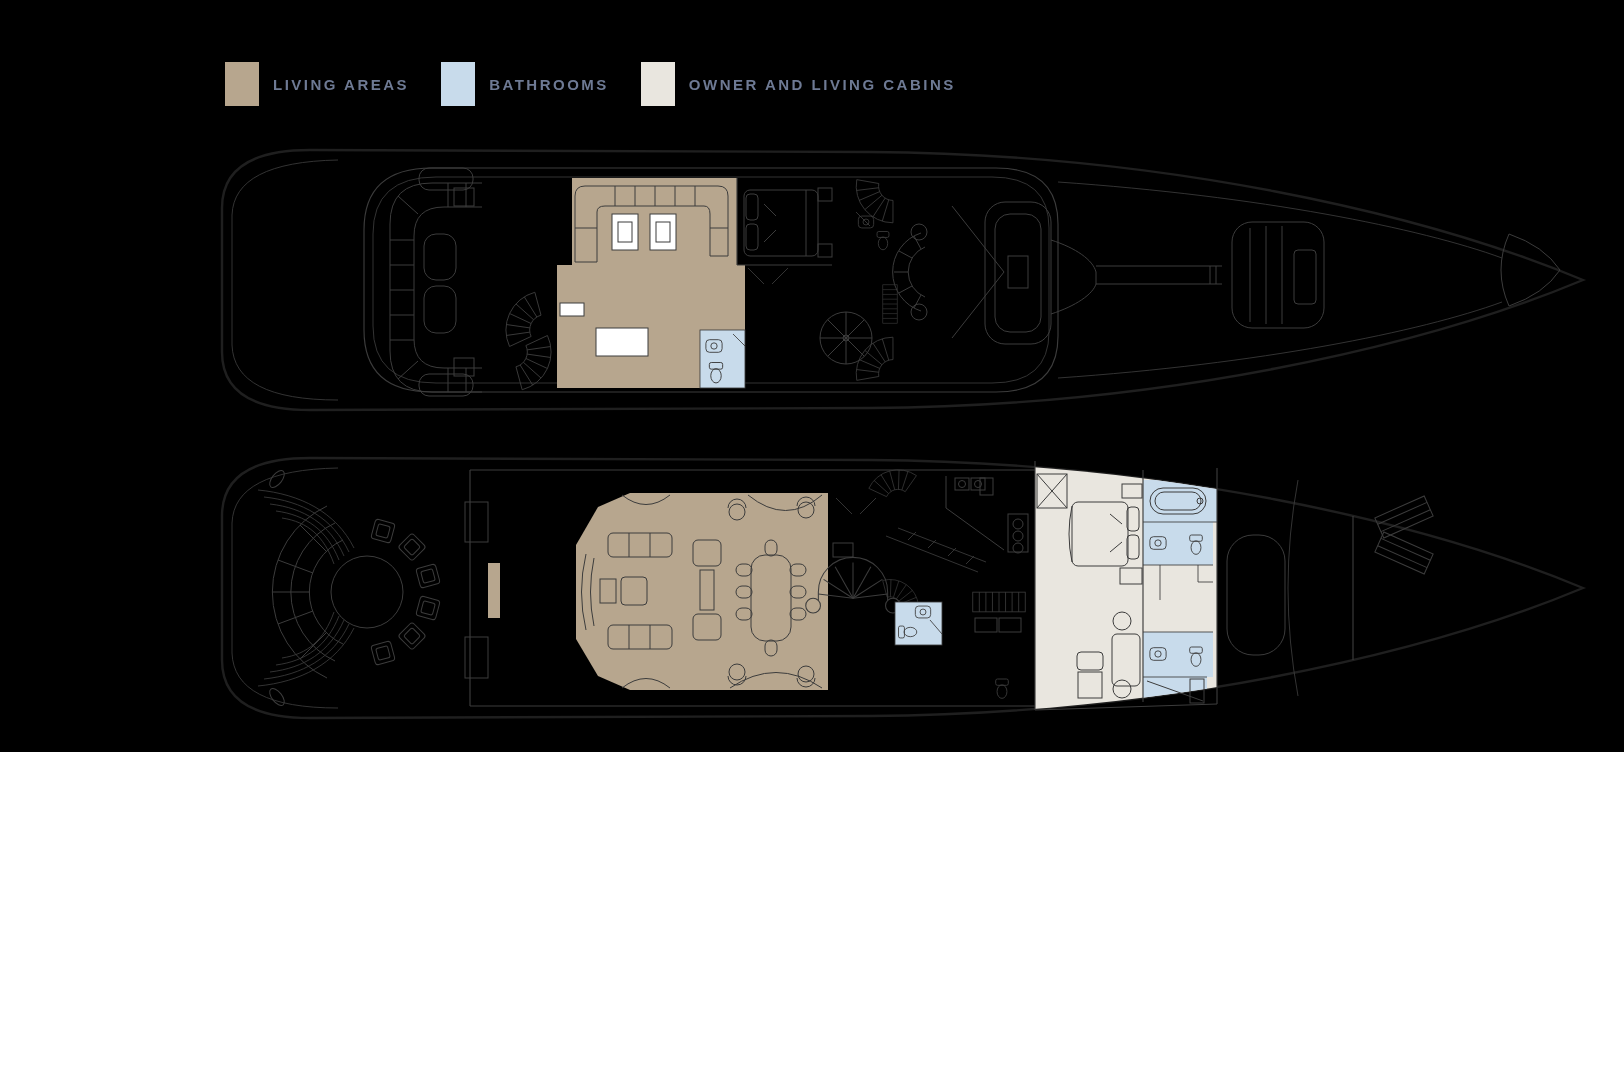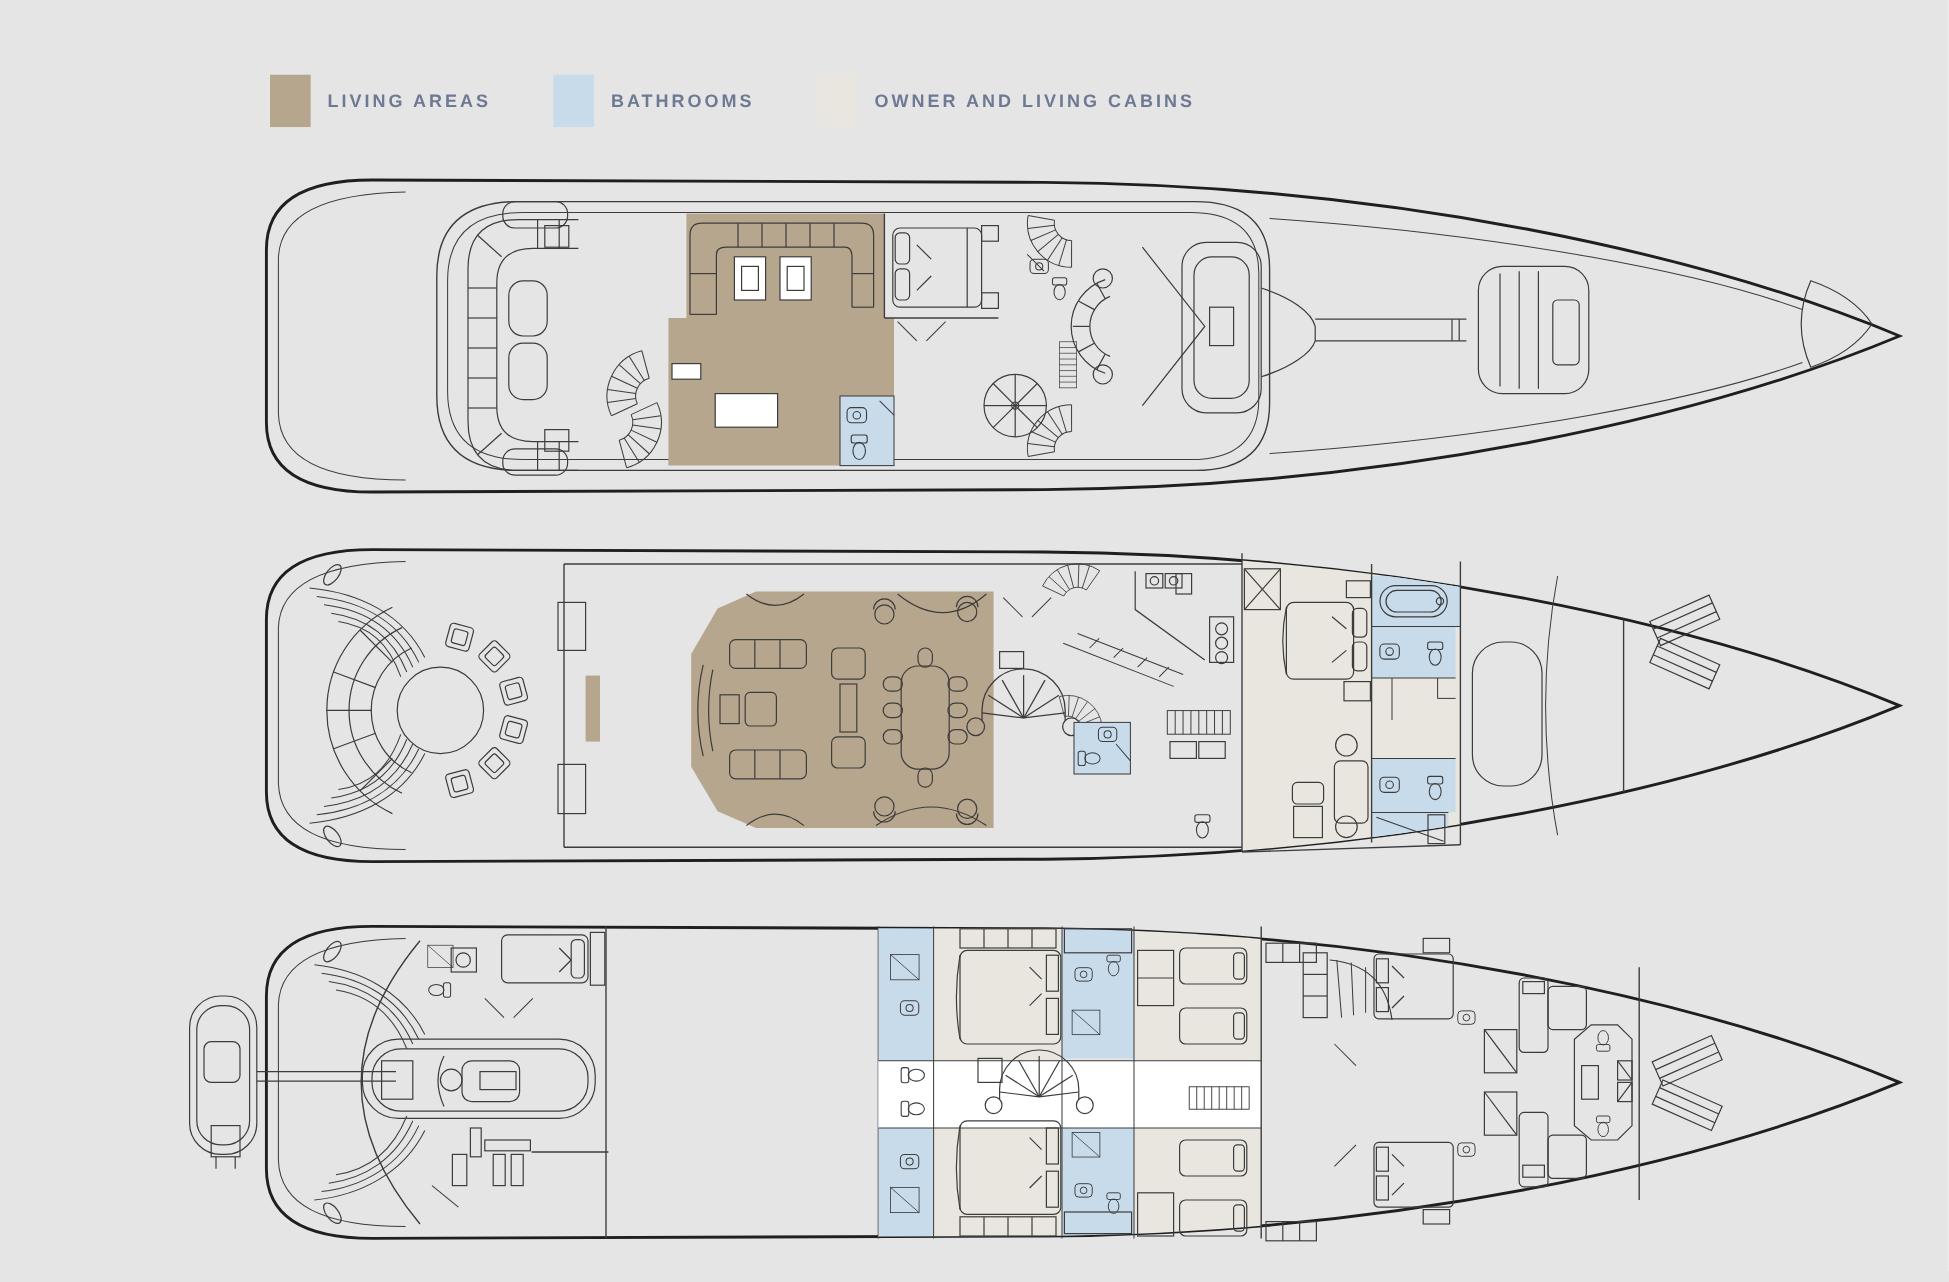--- a/index.html
+++ b/index.html
@@ -1,20 +1,20 @@
 <!DOCTYPE html>
 <html><head>
 <meta charset="utf-8">
 <style>
   html,body{margin:0;padding:0;background:#fff;}
-  .stage{position:relative;width:1624px;height:1068px;background:#e5e5e5;overflow:hidden;
+  .stage{position:relative;width:1624px;height:752px;background:#000000;overflow:hidden;
          font-family:"Liberation Sans", sans-serif;}
   .legend{position:absolute;left:225px;top:62px;display:flex;align-items:center;gap:0;}
   .legend-item{display:flex;align-items:center;}
-  .legend-item + .legend-item{margin-left:52px;}
+  .legend-item + .legend-item{margin-left:32px;}
   .swatch{display:block;}
   .legend-label{font-size:15px;font-weight:bold;letter-spacing:2.5px;margin-left:14px;white-space:nowrap;}
   svg.plan{position:absolute;left:0;top:0;}
   .hull{stroke-width:2.4;}
   .wall{stroke-width:1.15;}
   .thin{stroke-width:0.85;}
 </style>
 </head>
 <body>
 

